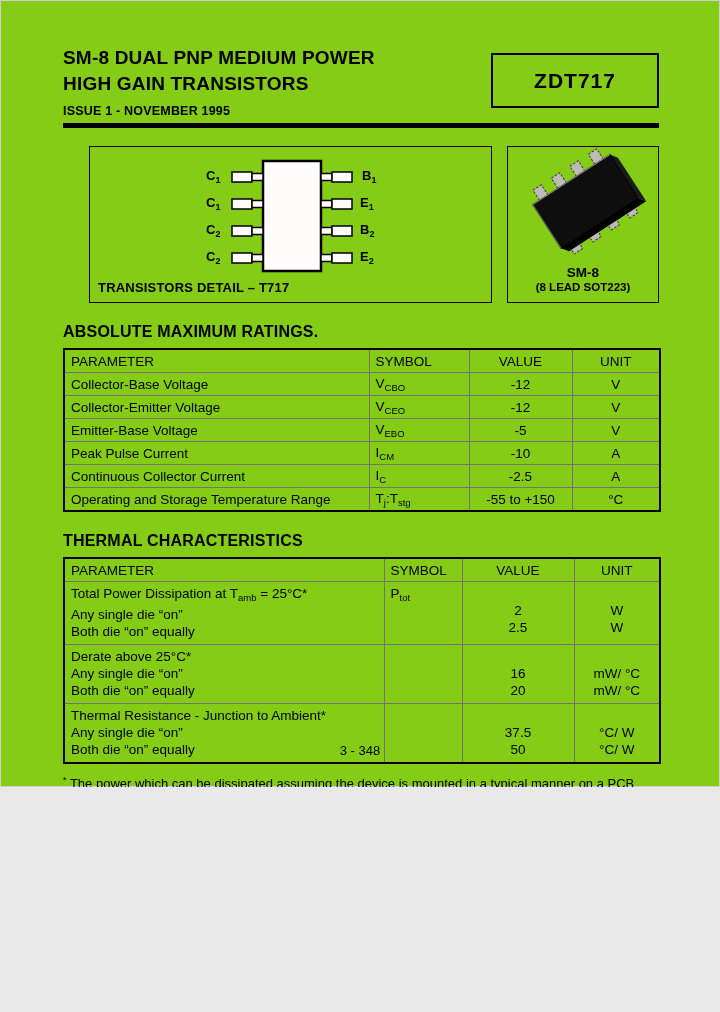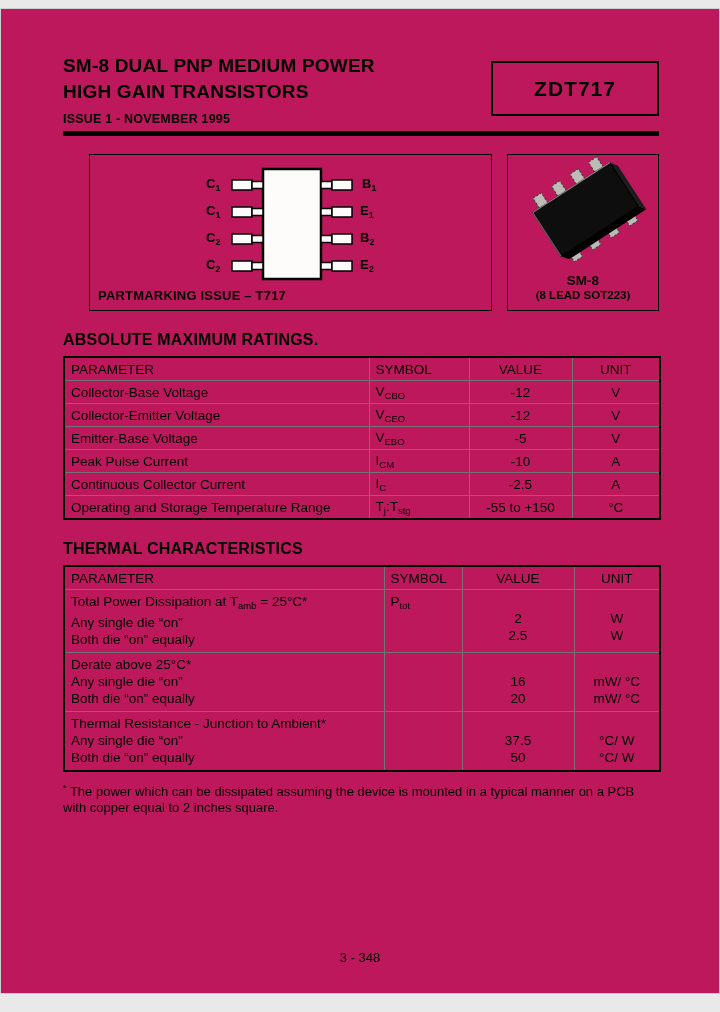--- a/index.html
+++ b/index.html
@@ -1,18 +1,18 @@
 <!DOCTYPE html>
 <html><head>
 <meta charset="utf-8">
 <style>
   html,body { margin:0; padding:0; background:#e9e9e9; }
   .page {
-    position:relative; width:720px; height:986px; margin:8px auto;
-    background:#be185d; border:1px solid #cfcfcf; box-sizing:border-box;
+    position:relative; width:720px; height:787px; margin:0 auto;
+    background:#84cc16; border:1px solid #cfcfcf; box-sizing:border-box;
     font-family:"Liberation Sans","DejaVu Sans",sans-serif; color:#000;
   }
   .content { position:absolute; left:62px; top:0; width:596px; }
 
   
   .header-row { display:flex; justify-content:space-between; align-items:flex-start; margin-top:44px; }
   .title { font-size:19px; font-weight:bold; line-height:26px; letter-spacing:0.2px; }
   .issue { font-size:12.5px; font-weight:bold; margin-top:7px; letter-spacing:0.2px; }
   .part-box {
     width:164px; height:51px; border:2px solid #000; margin-top:8px;
@@ -103,21 +103,21 @@
           </g>
         </svg>
         <span class="pin-label" style="left:116px; top:21px;"><span>C</span><sub>1</sub></span>
         <span class="pin-label" style="left:116px; top:48px;"><span>C</span><sub>1</sub></span>
         <span class="pin-label" style="left:116px; top:75px;"><span>C</span><sub>2</sub></span>
         <span class="pin-label" style="left:116px; top:102px;"><span>C</span><sub>2</sub></span>
         <span class="pin-label" style="left:272px; top:21px;"><span>B</span><sub>1</sub></span>
         <span class="pin-label" style="left:270px; top:48px;"><span>E</span><sub>1</sub></span>
         <span class="pin-label" style="left:270px; top:75px;"><span>B</span><sub>2</sub></span>
         <span class="pin-label" style="left:270px; top:102px;"><span>E</span><sub>2</sub></span>
-        <div class="pm-caption">PARTMARKING ISSUE – T717</div>
+        <div class="pm-caption">TRANSISTORS DETAIL – T717</div>
       </div>
 
       <div class="pkg-box">
         <svg width="150" height="114" viewBox="0 0 150 114">
           <g transform="rotate(-33 75 56)">
             <g fill="#bdbbb5" stroke="#3c3c3c" stroke-width="1" stroke-dasharray="2.5,1.5">
               <rect x="40" y="18" width="10" height="14"></rect>
               <rect x="62" y="18" width="10" height="14"></rect>
               <rect x="84" y="18" width="10" height="14"></rect>
               <rect x="106" y="18" width="10" height="14"></rect>

